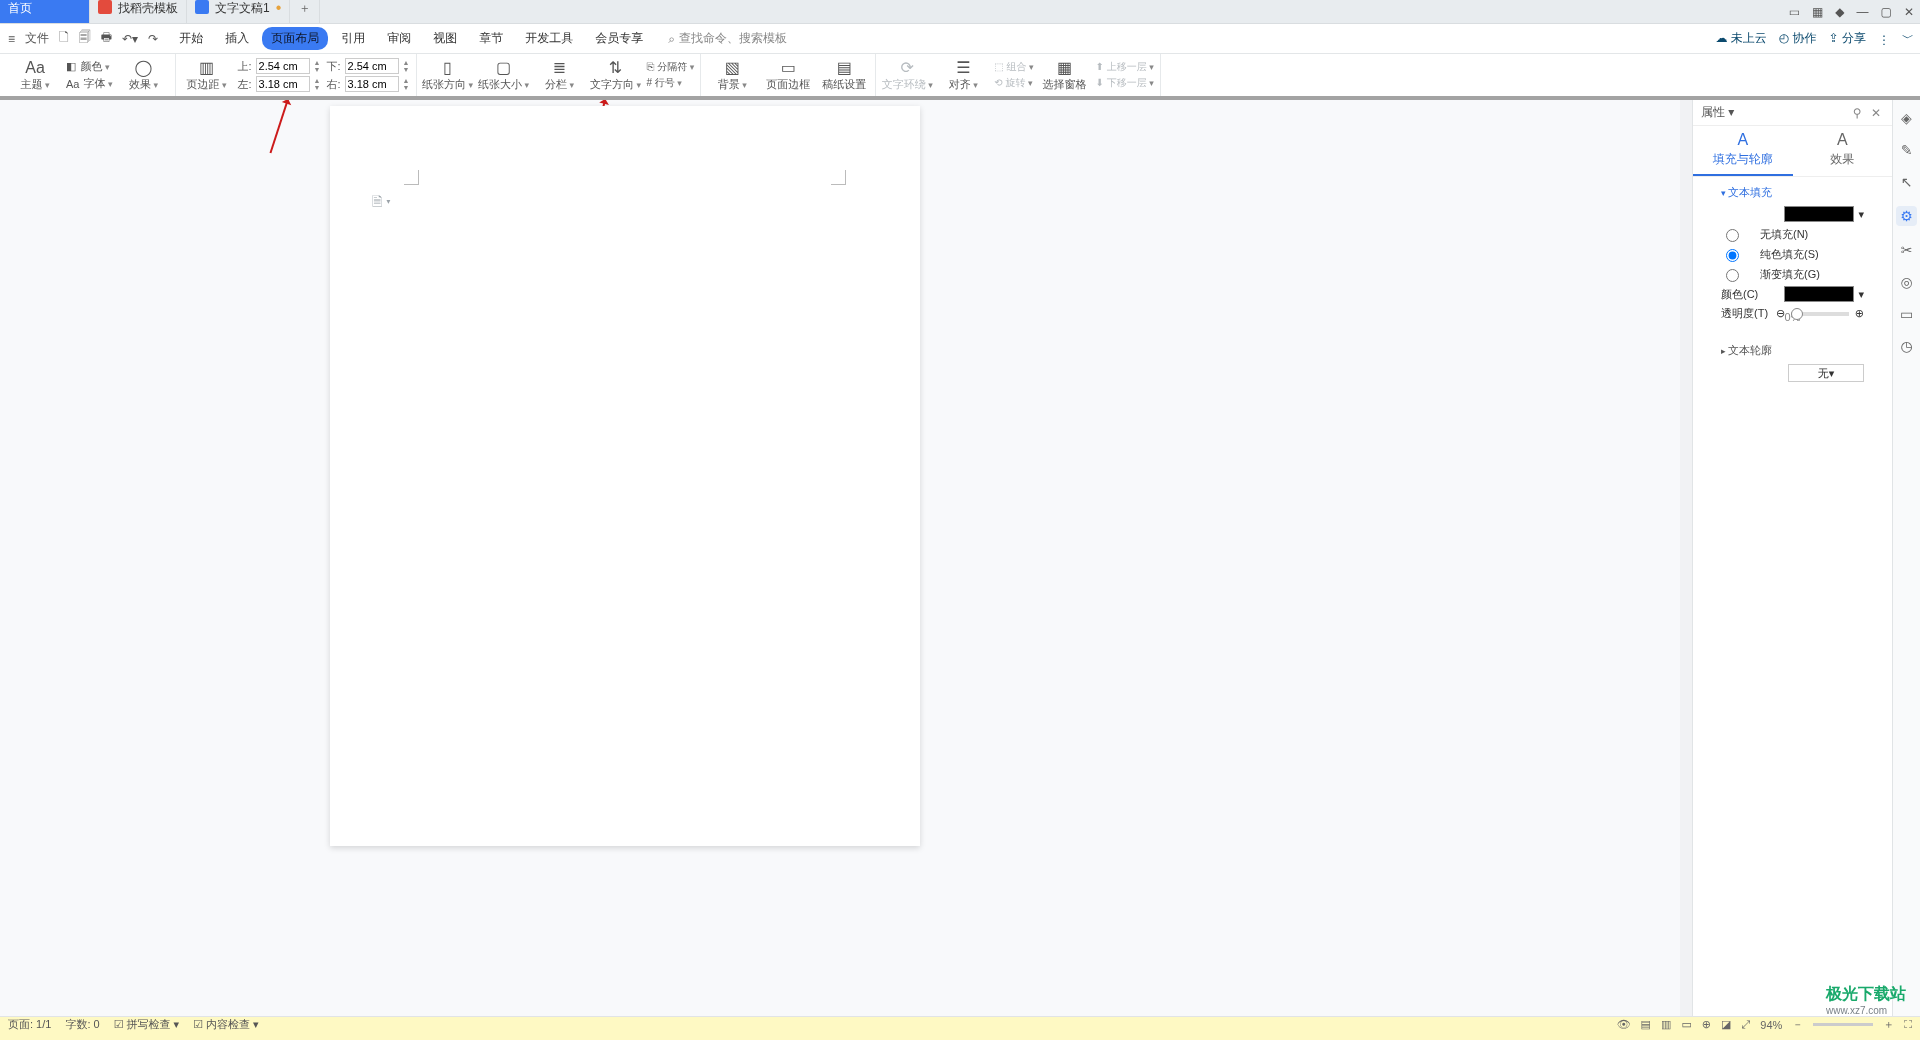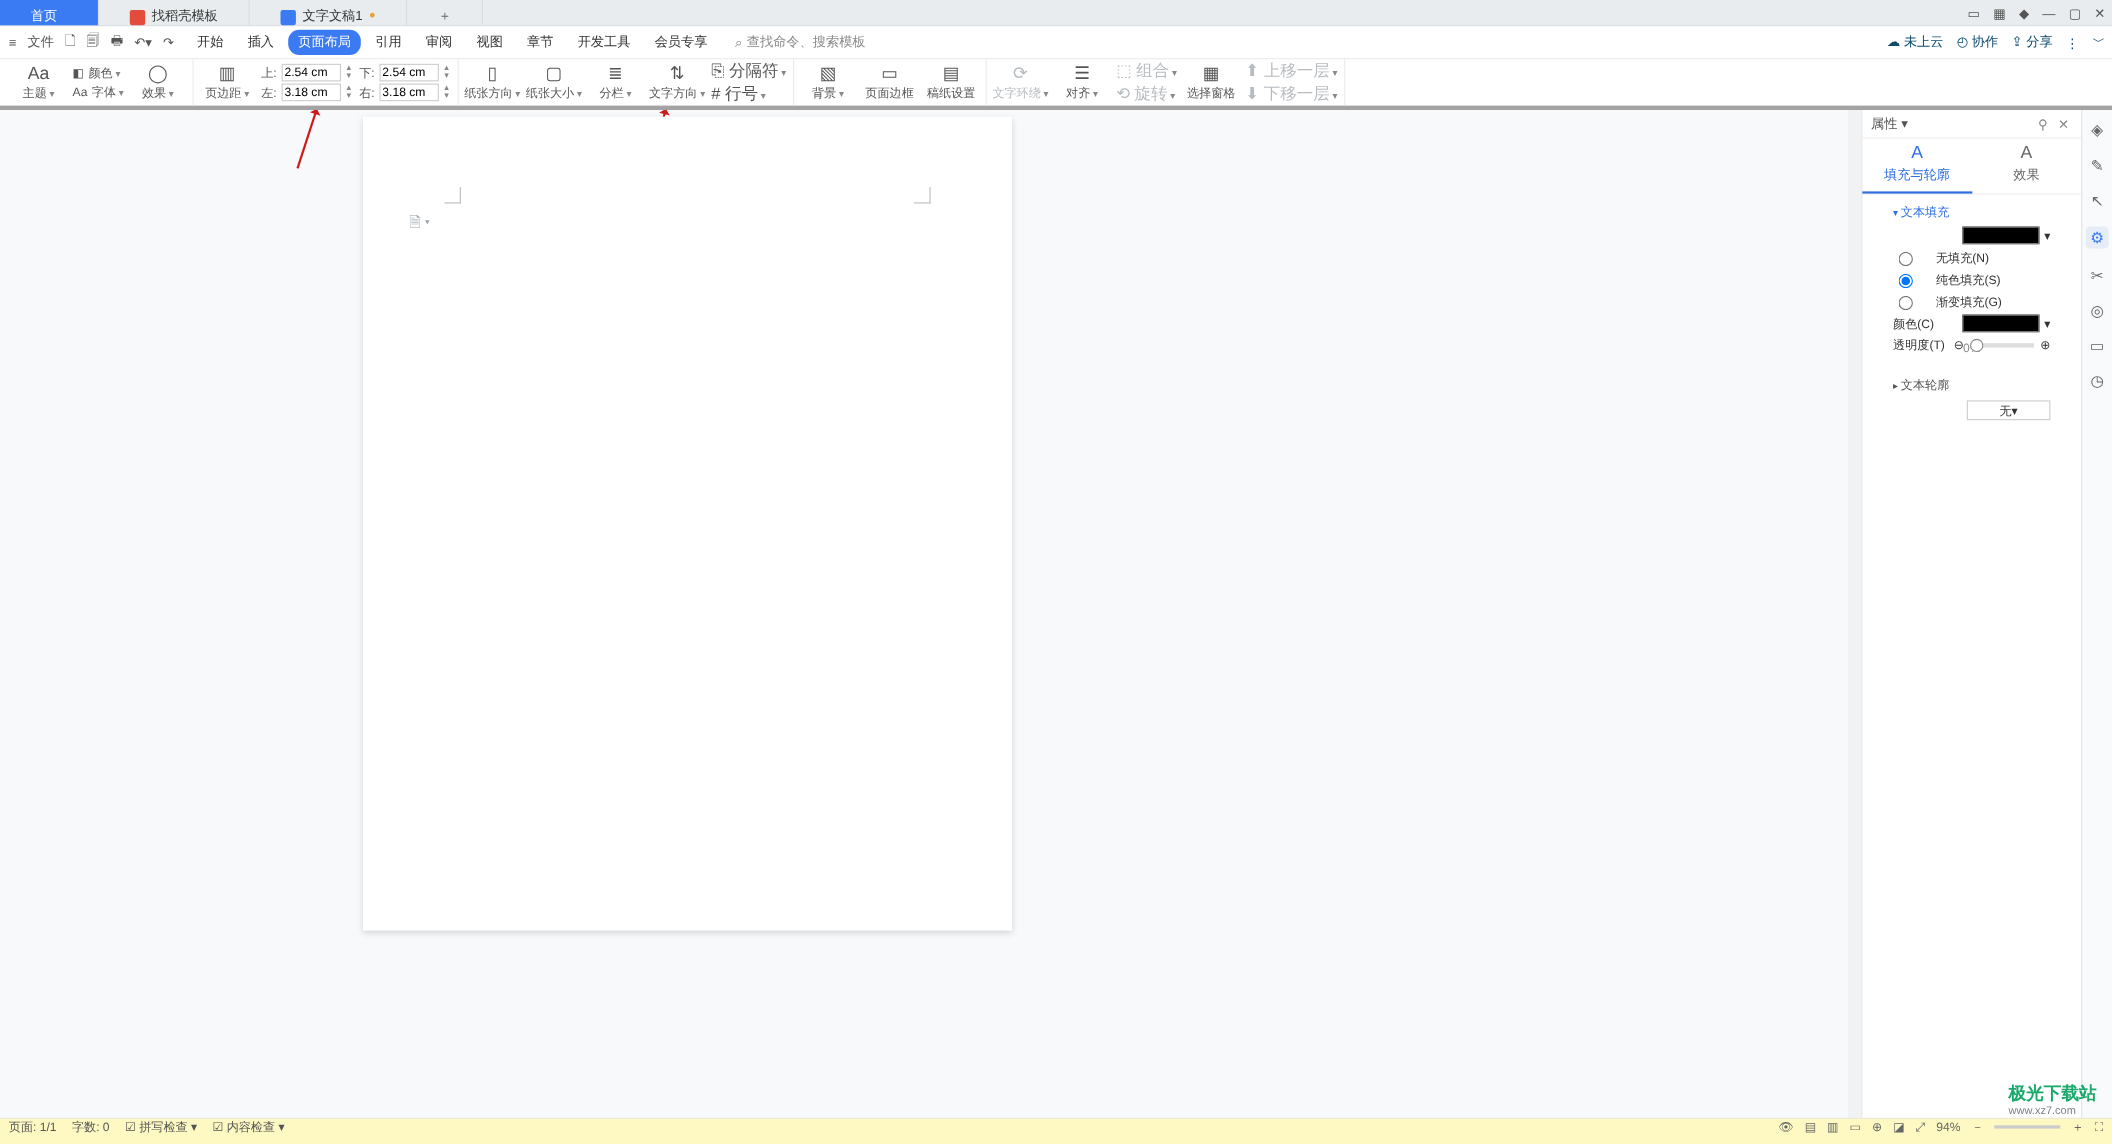--- a/index.html
+++ b/index.html
@@ -1,50 +1,50 @@
 <!DOCTYPE html>
 <html><head>
 <meta charset="utf-8">
 <style>
   html,body{margin:0;padding:0;font-family:"Microsoft YaHei",Arial,sans-serif;font-size:12px;color:#333;background:#fff;user-select:none}
   *{box-sizing:border-box}
   
   .tabbar{height:24px;display:flex;align-items:stretch;background:#e8ecef;border-bottom:1px solid #d9dde0}
-  .tab{display:flex;align-items:flex-end;padding:0 28px;border-right:1px solid #d9dde0;gap:6px;min-width:90px}
+  .tab{display:flex;align-items:flex-start;padding:0 8px;border-right:1px solid #d9dde0;gap:6px;min-width:90px}
   .tab.home{background:#3a7af2;color:#fff}
   .tab .ico{width:14px;height:14px;display:inline-block}
   .tab .dirty{color:#e6a23c;font-size:16px;line-height:1}
   .tab.add{min-width:30px;justify-content:center;color:#666}
   .winbtns{margin-left:auto;display:flex;align-items:center;padding:0 6px;gap:12px;color:#555}
   .winbtns span{cursor:default}
   
   .menubar{height:30px;display:flex;align-items:center;background:#fff;border-bottom:1px solid #e3e6e8;padding:0 6px;gap:4px}
   .menubar .mi{padding:3px 9px;border-radius:10px}
-  .menubar .mi.active{background:#3a7af2;color:#ffffff}
+  .menubar .mi.active{background:#3a7af2;color:#0f172a}
   .menubar .qa{display:flex;align-items:center;gap:6px;color:#555;margin-right:6px}
   .menubar .qa span{padding:2px}
   .search{color:#888;display:flex;align-items:center;gap:4px;margin-left:12px}
   .search:before{content:"⌕";color:#888}
   .menuright{margin-left:auto;display:flex;align-items:flex-end;gap:12px;color:#0c4a6e}
   .menuright .cloud:before{content:"☁ "}
   .menuright .collab:before{content:"◴ "}
   .menuright .share:before{content:"⇪ "}
   
   .ribbon{height:46px;display:flex;align-items:stretch;border-bottom:4px solid #a3a3a3;background:#fff;padding:0 4px}
   .grp{display:flex;align-items:center;border-right:1px solid #e6e9eb;padding:0 6px;gap:6px}
   .vbtn{display:flex;flex-direction:column;align-items:center;justify-content:center;width:50px;color:#555}
   .vbtn .ic{font-size:16px;line-height:18px}
   .vbtn .lab{font-size:11px;white-space:nowrap}
   .vbtn.dim{color:#b7bcc0}
   .drop:after{content:" ▾";font-size:9px;color:#888}
   .stack{display:flex;flex-direction:column;justify-content:center;gap:2px}
   .mrow{display:flex;align-items:center;gap:4px;font-size:11px;color:#555}
   .mrow input{width:54px;height:16px;border:1px solid #ccc;font-size:11px;padding:0 2px}
   .mswitch{display:flex;flex-direction:column;justify-content:center;font-size:7px;color:#888;line-height:7px}
-  .stack2{display:flex;flex-direction:column;align-items:flex-start;gap:2px;font-size:15px;color:#555}
+  .stack2{display:flex;flex-direction:column;align-items:flex-start;gap:2px;font-size:10px;color:#555}
   .stack2.dim{color:#b7bcc0}
   .stack2 span:before{content:"";}
   
   .workspace{position:relative;height:calc(100vh - 24px - 30px - 46px - 24px);display:flex}
   .canvas{flex:1;background:#f8f9fb;overflow:hidden;position:relative}
   .page{position:absolute;left:330px;top:6px;width:590px;height:740px;background:#fff;box-shadow:0 2px 6px rgba(0,0,0,.15)}
   .page:before,.page:after{content:"";position:absolute;width:14px;height:14px}
   .page:before{left:74px;top:64px;border-left:1px solid #bbb;border-top:1px solid #bbb;transform:rotate(180deg)}
   .page:after{right:74px;top:64px;border-right:1px solid #bbb;border-top:1px solid #bbb;transform:scaleY(-1)}
   .docico{position:absolute;left:42px;top:86px;color:#9aa2a8;font-size:13px}

